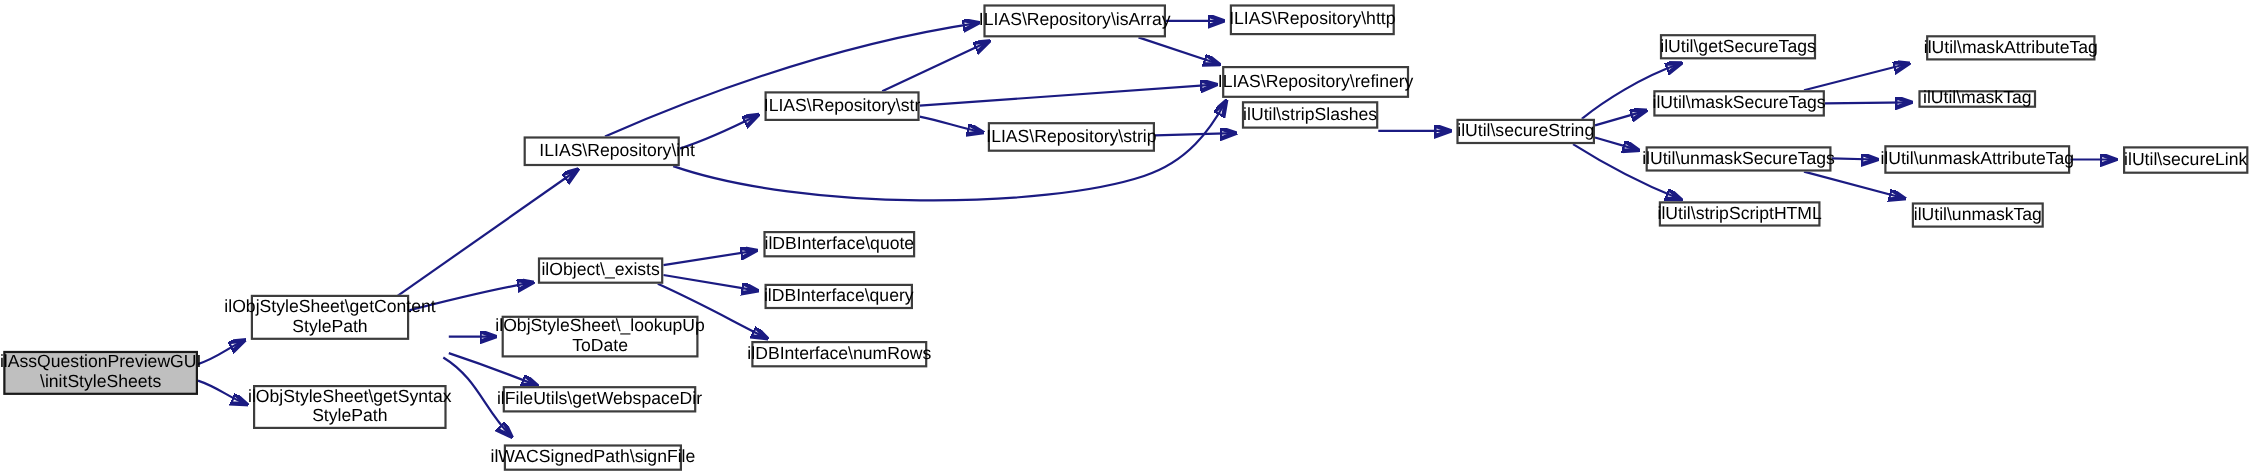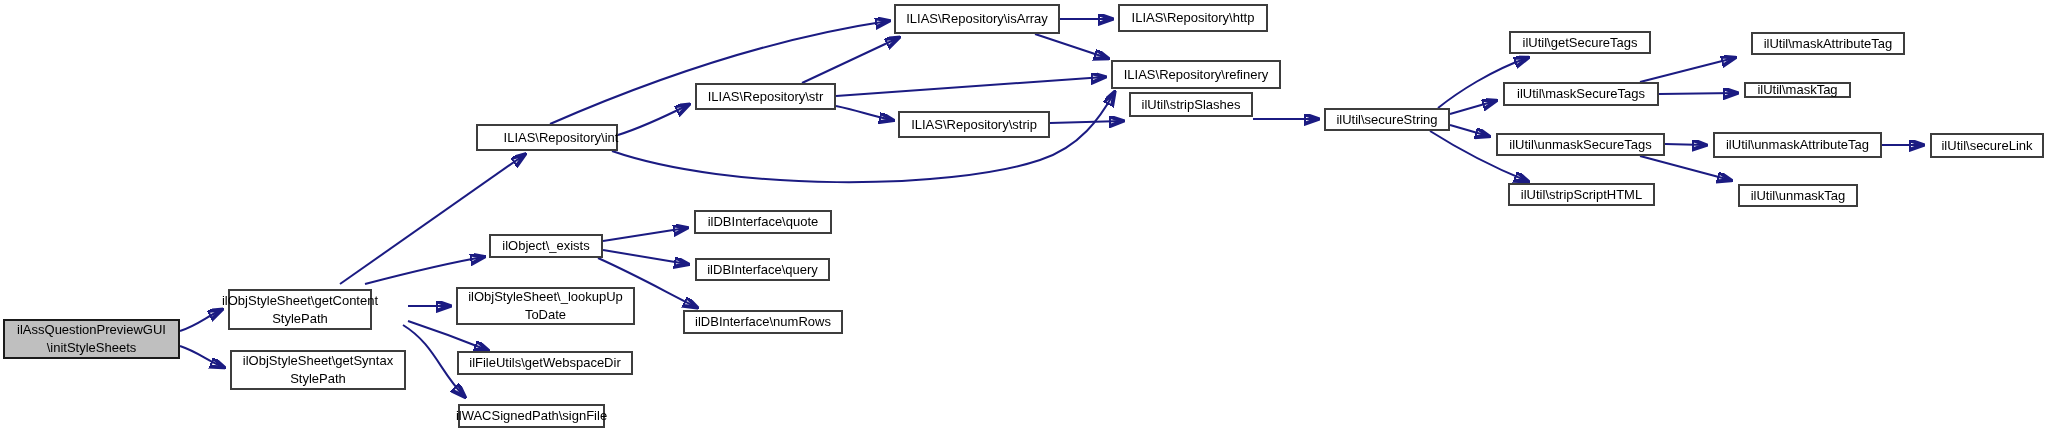--- a/index.html
+++ b/index.html
@@ -13,21 +13,21 @@
   #edges { position:absolute; left:0; top:0; width:2051px; height:433px; }
   #edges path { fill:none; stroke:#1b1b82; stroke-width:2; }
   .node {
     position:absolute;
     box-sizing:border-box;
     display:flex; flex-direction:column;
     align-items:center; justify-content:center;
     background:#ffffff;
     border:2px solid #3d3d3d;
     color:#000000;
-    font-size:13px; line-height:18px;
+    font-size:16px; line-height:18px;
     text-align:center; white-space:nowrap;
     cursor:pointer;
   }
   .node.hl { background:#bfbfbf; border-color:#1a1a1a; }
   .nl { display:block; }
 </style>
 </head>
 <body>
 
 <div id="canvas">
@@ -67,21 +67,21 @@
     <path marker-end="url(#arrow)" d="M 603 241 L 686 228"></path>
     <path marker-end="url(#arrow)" d="M 603 250 L 687 264"></path>
     <path marker-end="url(#arrow)" d="M 598 258 C 640 277, 664 291, 696 307"></path>
   </svg>
 
   <div class="node hl" style="left:3px; top:319px; width:177px; height:40px;">
     <span class="nl">ilAssQuestionPreviewGUI</span>
     <span class="nl">\initStyleSheets</span>
   </div>
 
-  <div class="node" style="left:228px; top:289px; width:144px; height:41px;">
+  <div class="node" style="left:228px; top:268px; width:144px; height:41px;">
     <span class="nl">ilObjStyleSheet\getContent</span>
     <span class="nl">StylePath</span>
   </div>
 
   <div class="node" style="left:230px; top:350px; width:176px; height:40px;">
     <span class="nl">ilObjStyleSheet\getSyntax</span>
     <span class="nl">StylePath</span>
   </div>
 
   <div class="node" style="left:476px; top:124px; width:142px; height:27px;padding-left:28px;">
@@ -170,17 +170,17 @@
 
   <div class="node" style="left:456px; top:287px; width:179px; height:38px;">
     <span class="nl">ilObjStyleSheet\_lookupUp</span>
     <span class="nl">ToDate</span>
   </div>
 
   <div class="node" style="left:457px; top:351px; width:176px; height:24px;">
     <span class="nl">ilFileUtils\getWebspaceDir</span>
   </div>
 
-  <div class="node" style="left:458px; top:404px; width:147px; height:24px;">
+  <div class="node" style="left:458px; top:404px; width:162px; height:24px;">
     <span class="nl">ilWACSignedPath\signFile</span>
   </div>
 
 </div>
 
 </body></html>

